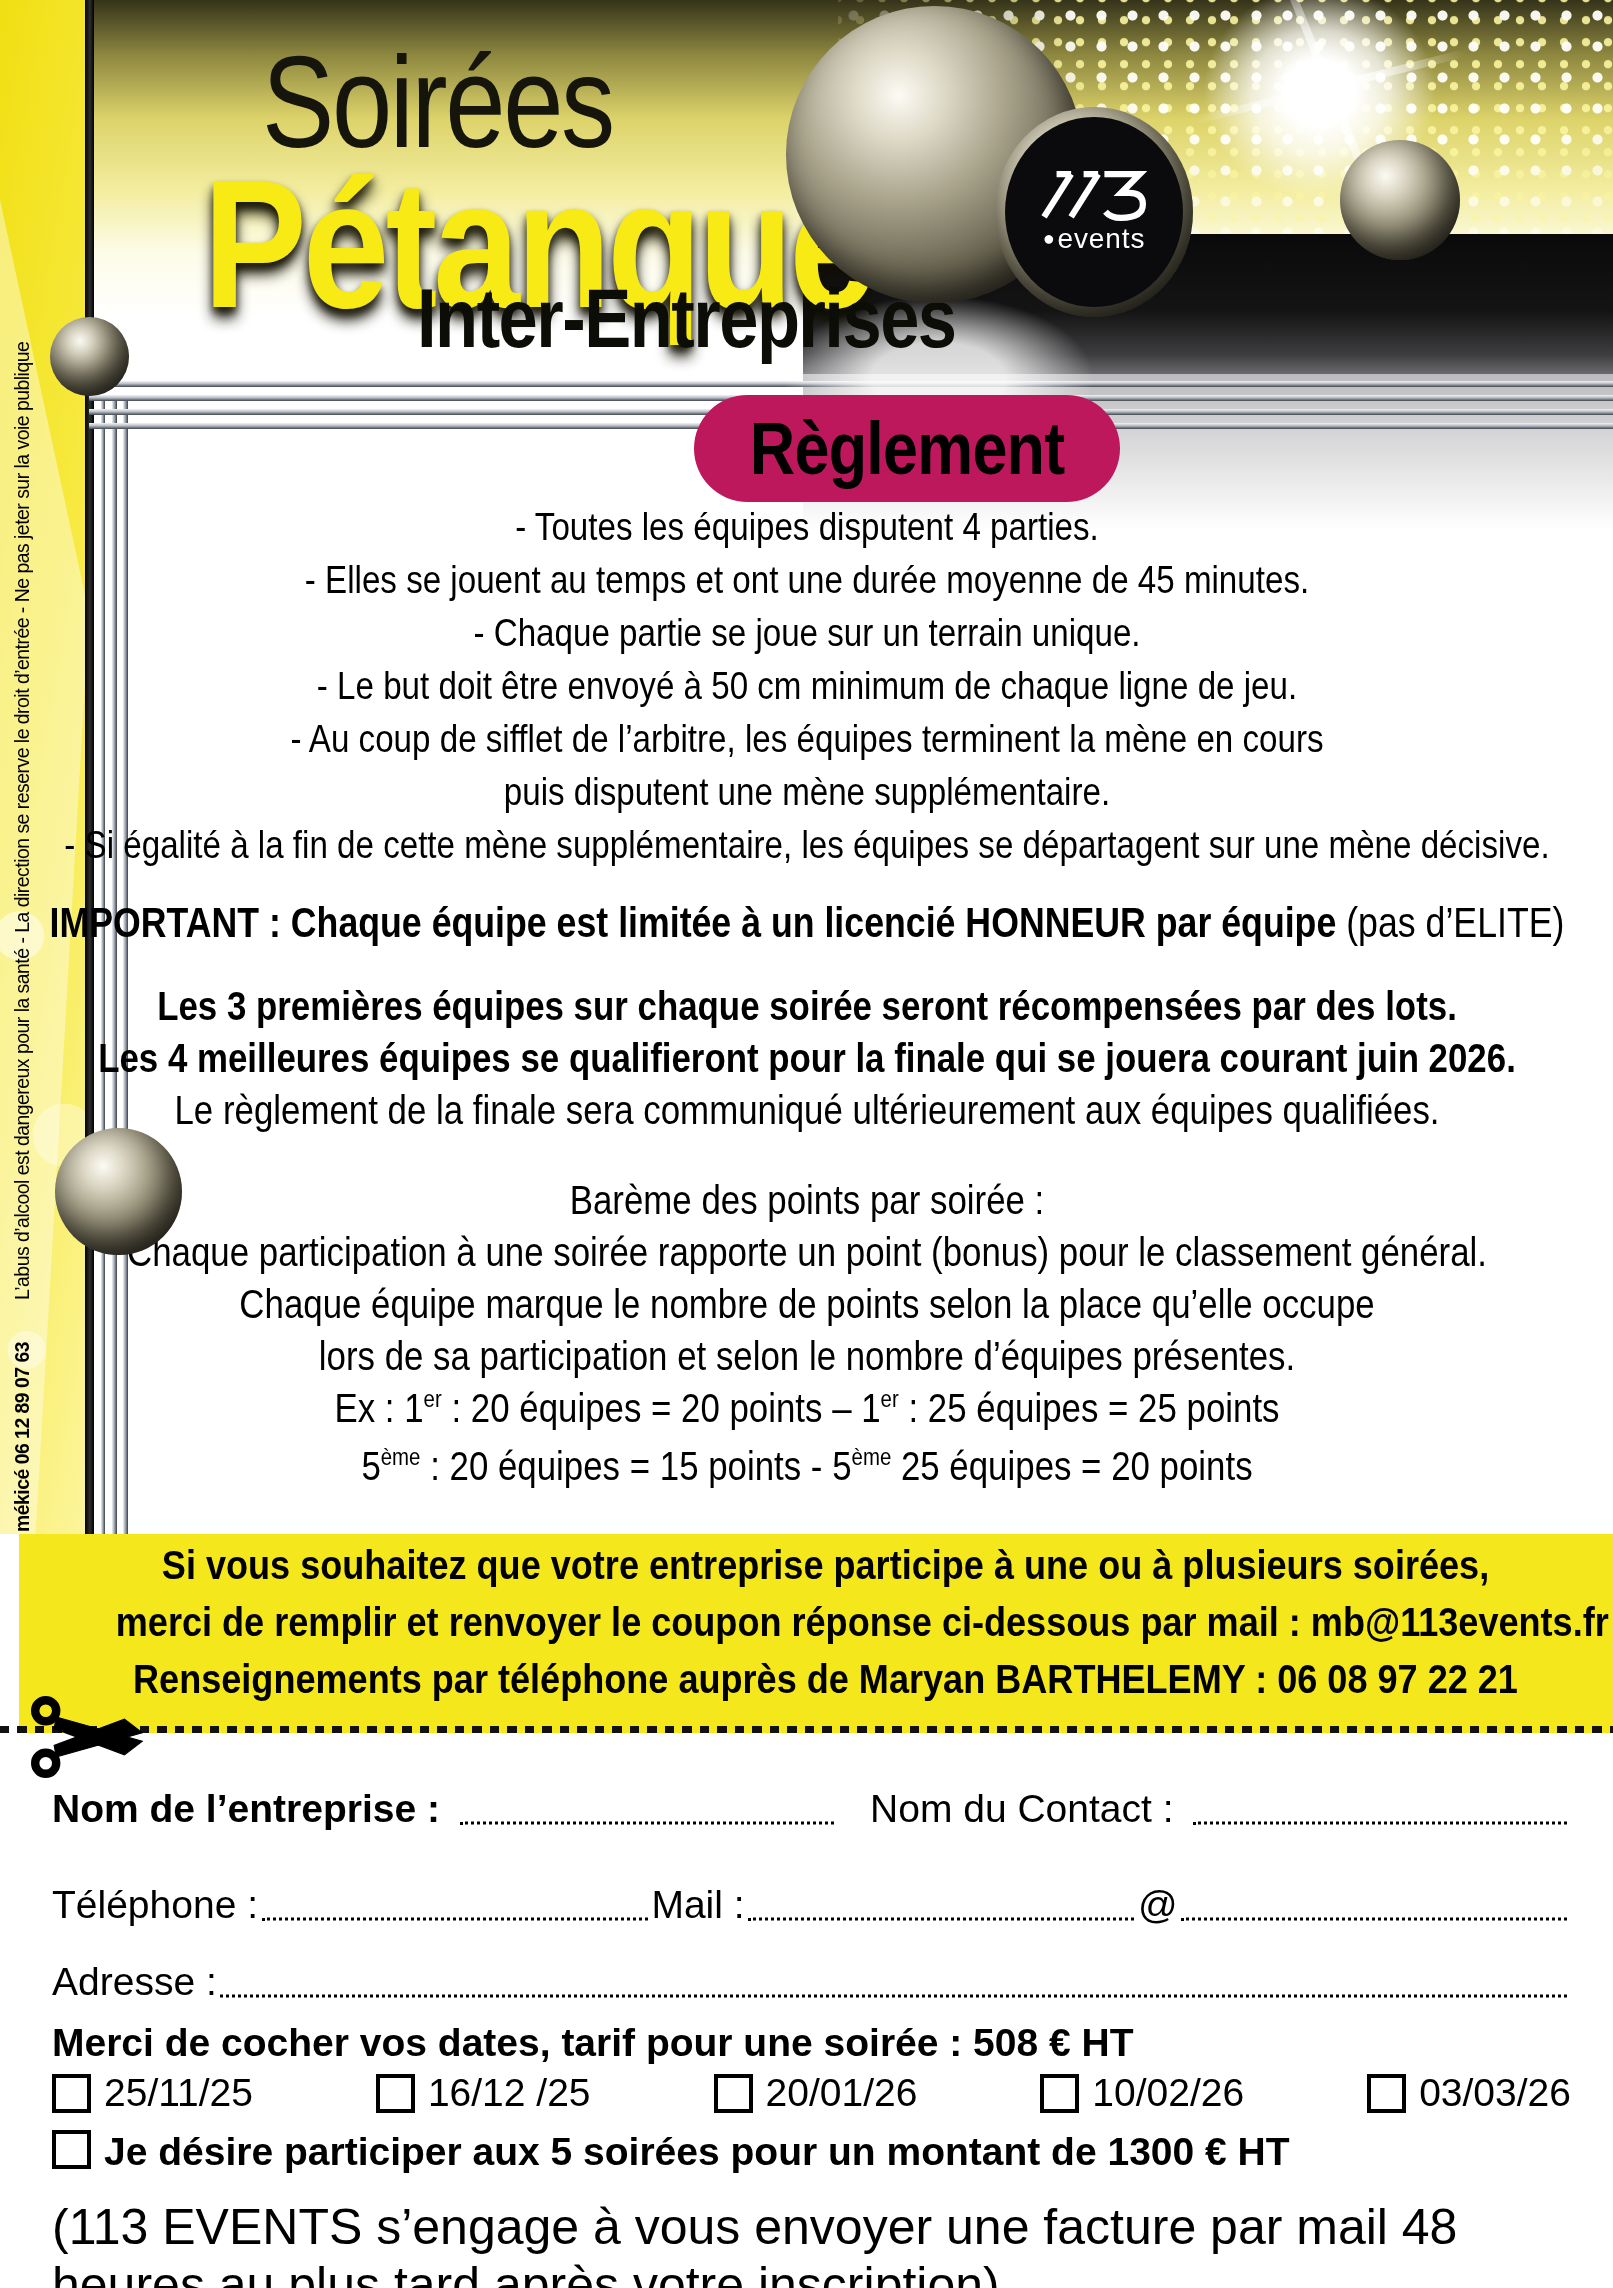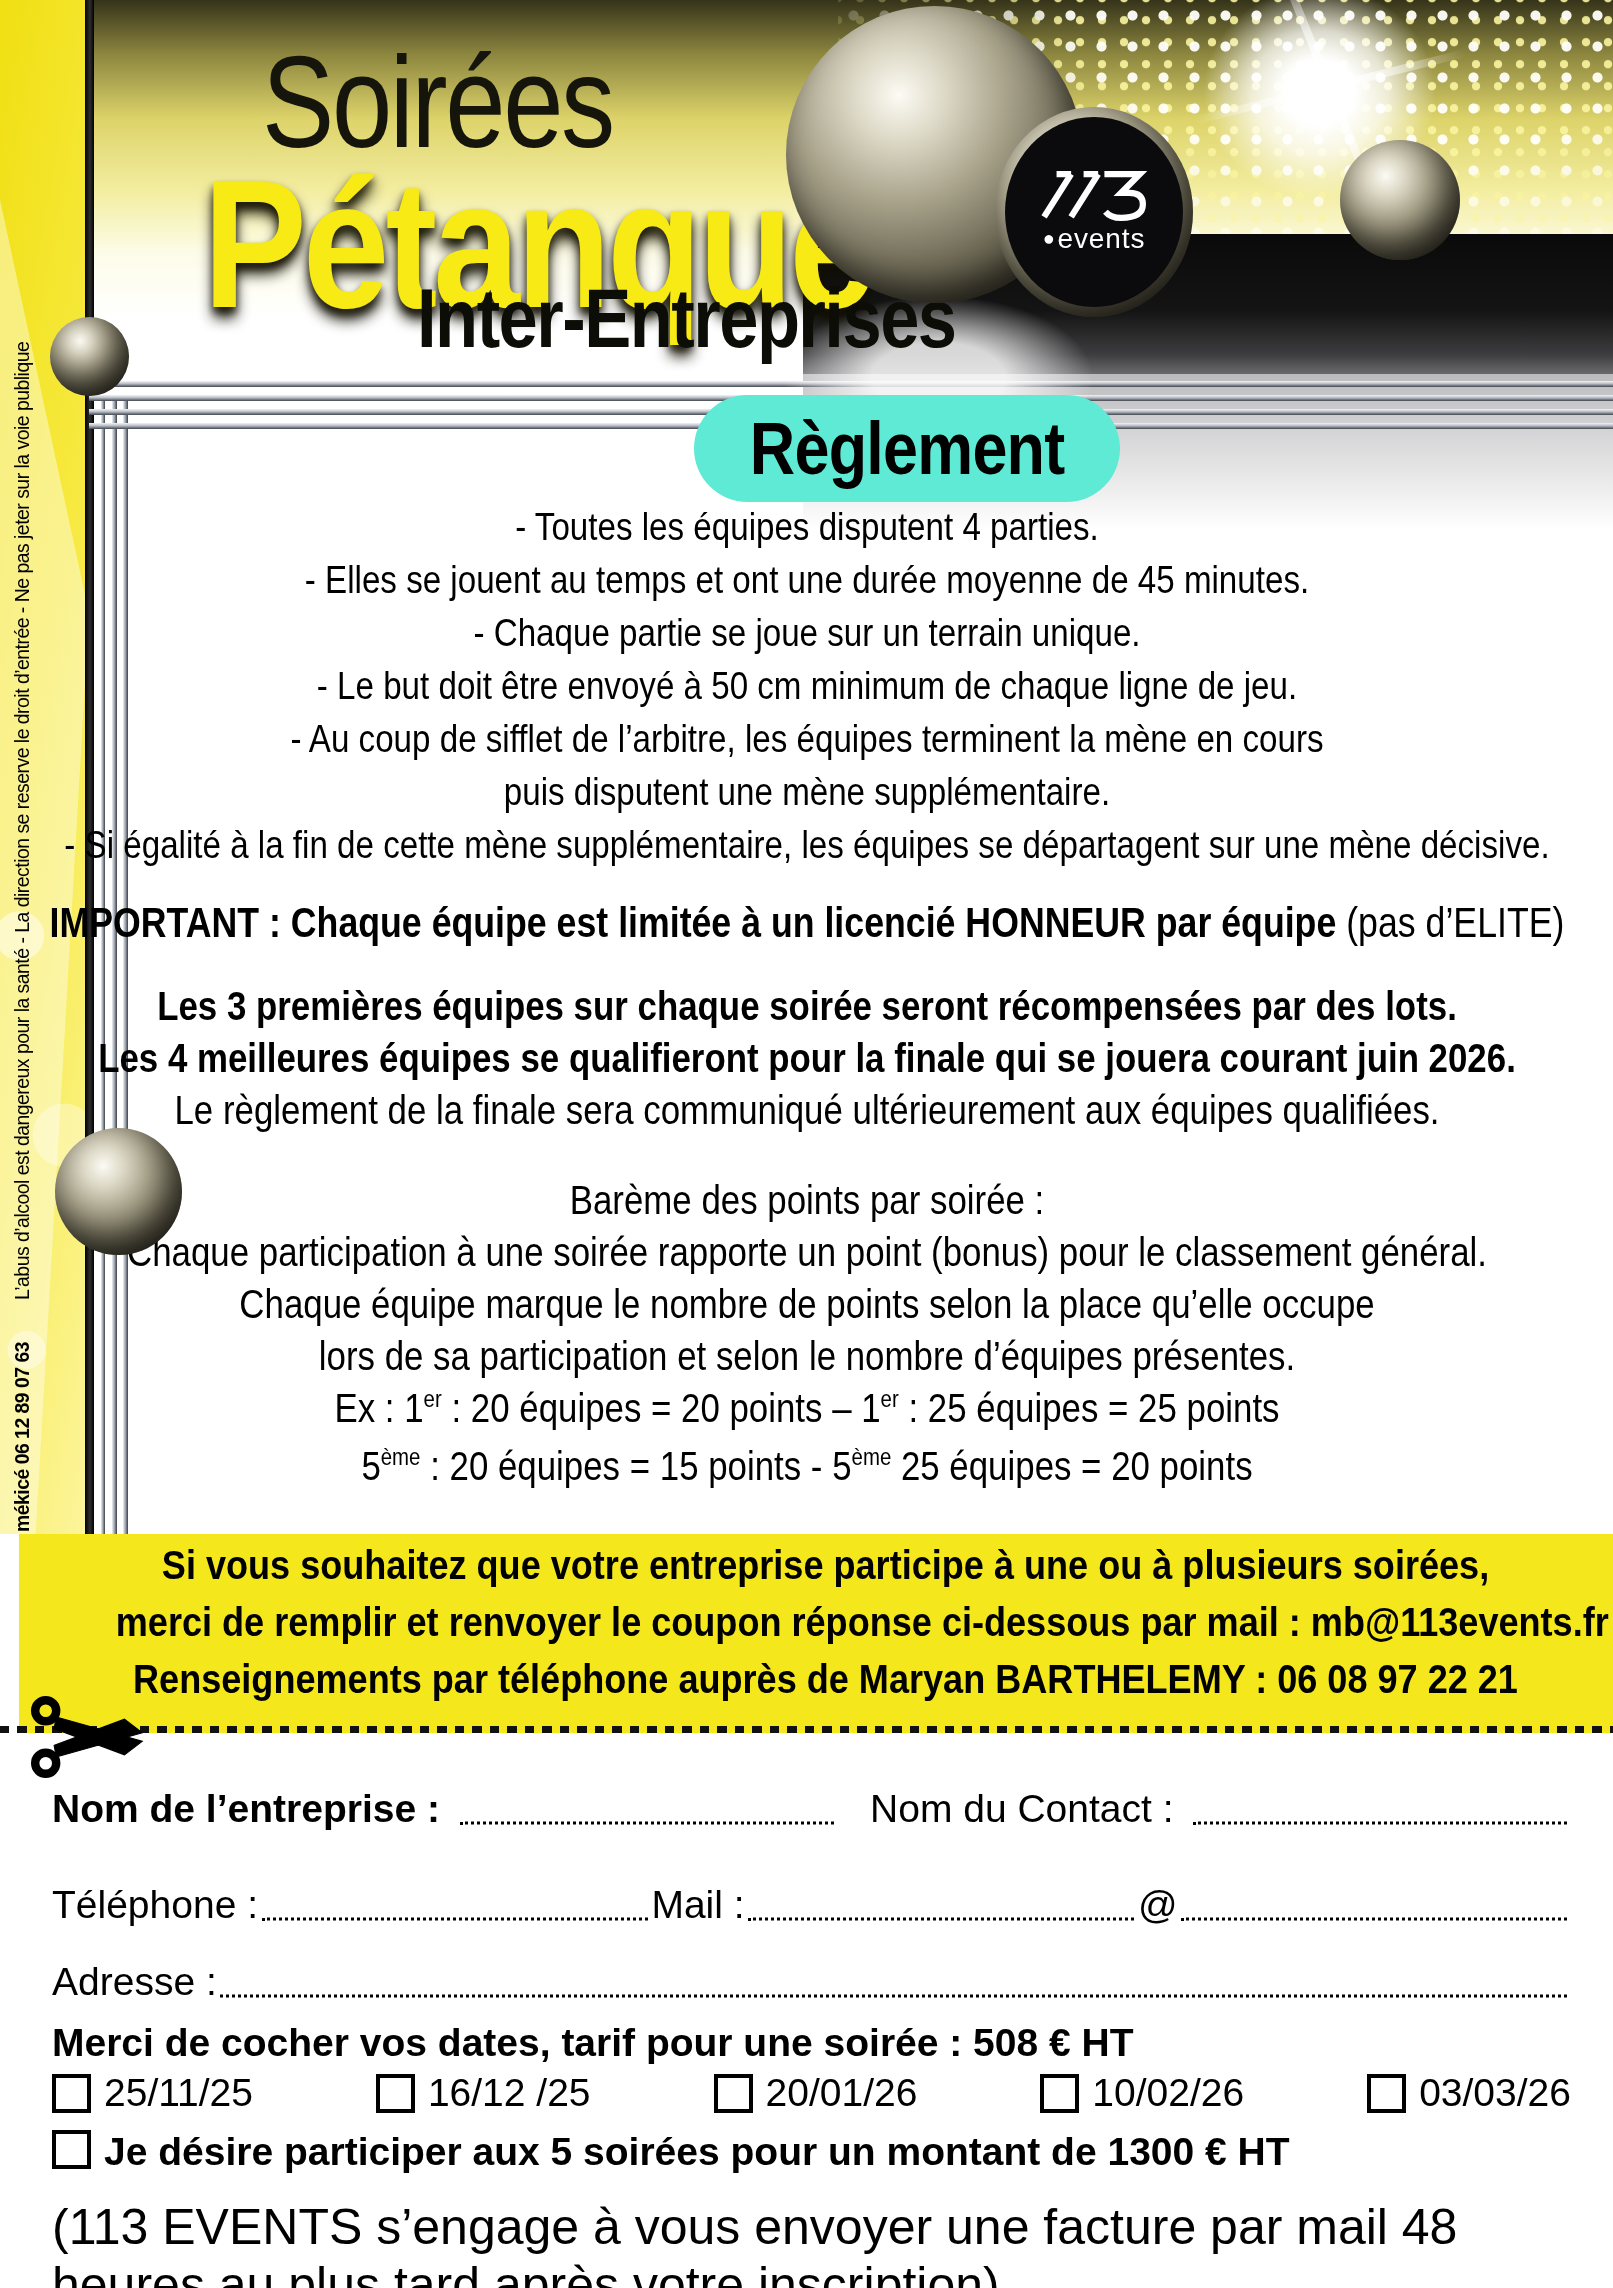--- a/index.html
+++ b/index.html
@@ -67,21 +67,21 @@
   .logo-events .dot{font-size:20px;margin-right:1.8px;}
 
   
   .t-soirees{left:262px;top:28px;font-size:129px;font-weight:400;color:#15150c;z-index:4;
     transform:scaleX(.84);transform-origin:left top;letter-spacing:-2.8px;}
   .t-petanque{left:203px;top:140px;font-size:181px;font-weight:700;color:#f7ea15;z-index:4;
     transform:scaleX(.86);transform-origin:left top;letter-spacing:-4.6px;
     text-shadow:0 11px 14.8px rgba(18,16,0,.95),0 4.6px 8.3px rgba(18,16,0,.65);}
   .t-inter{left:417px;top:271px;font-size:83px;font-weight:700;color:#0d0d08;z-index:4;
     transform:scaleX(.85);transform-origin:left top;letter-spacing:-1.8px;}
-  .pill{left:694px;top:395px;width:426px;height:107px;border-radius:54px;background:#5eead4;
+  .pill{left:694px;top:395px;width:426px;height:107px;border-radius:54px;background:#be185d;
     z-index:5;display:flex;align-items:center;justify-content:center;}
   .pill span{font-size:74px;font-weight:700;transform:scaleX(.85);letter-spacing:-0.9px;}
 
   
   .cblock{left:-162px;width:1938px;text-align:center;z-index:4;
     transform:scaleX(.85);transform-origin:center top;white-space:nowrap;}
   .rules{top:500px;font-size:39px;line-height:53px;}
   .imp{top:897px;font-size:42px;line-height:52px;}
   .imp .b{font-weight:700;}
   .qual{top:980px;font-size:41px;line-height:52px;}

